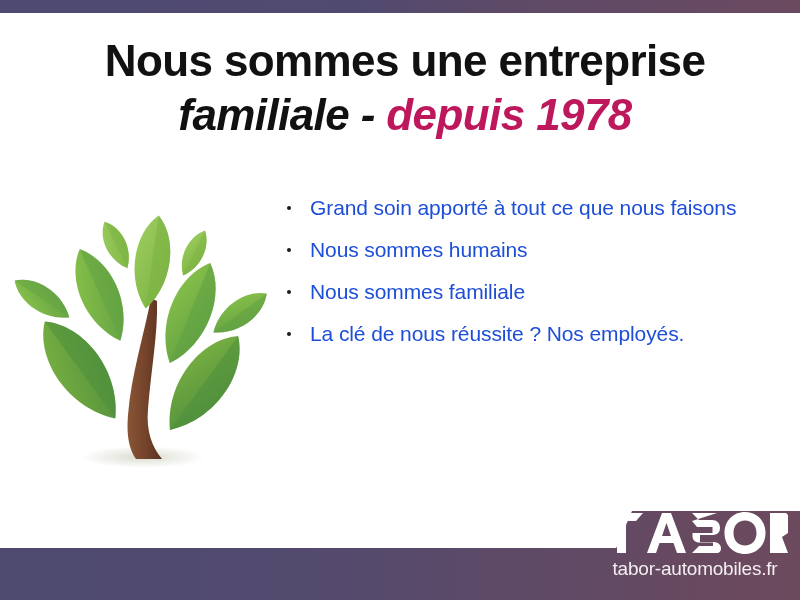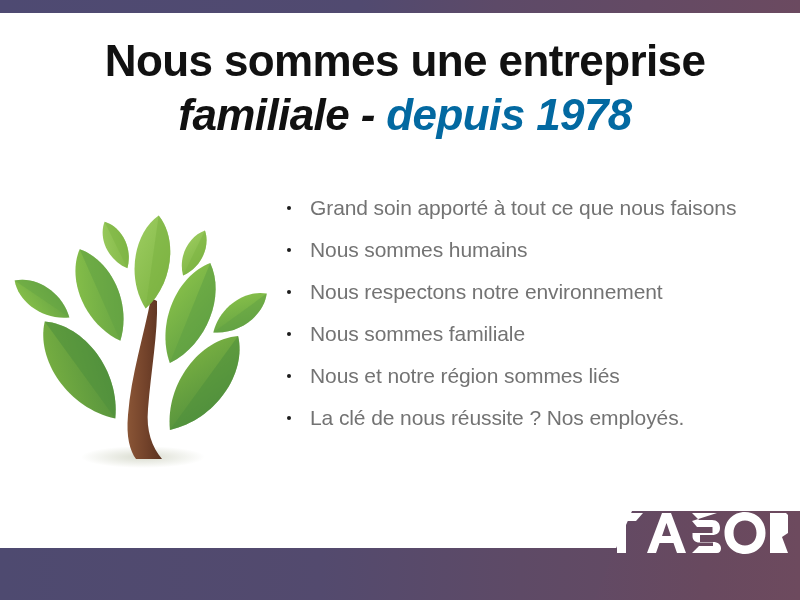--- a/index.html
+++ b/index.html
@@ -62,39 +62,39 @@
     left: 60px; top: 34px;
     width: 690px;
     text-align: center;
     font-size: 44px;
     font-weight: bold;
     line-height: 1.22;
     letter-spacing: -0.6px;
     color: #111111;
     font-family: "Liberation Sans", sans-serif;
   }
-  .headline .accent { color: #0369a1; }
+  .headline .accent { color: #be185d; }
   .headline .nowrap { white-space: nowrap; font-style: italic; }
 
   
   .bullets {
     position: absolute;
     left: 284px; top: 192px;
     width: 500px;
     margin: 0;
     padding: 0;
     list-style: none;
   }
   .bullets li {
     position: relative;
     padding-left: 26px;
     height: 42px;
     line-height: 32px;
     font-size: 21px;
-    color: #737373;
+    color: #1d4ed8;
     letter-spacing: -0.1px;
     font-family: "Liberation Sans", sans-serif;
   }
   .bullets li .dot {
     position: absolute;
     left: 3px; top: 14px;
     width: 4px; height: 4px;
     border-radius: 50%;
     background: #1c1c1c;
   }
@@ -203,29 +203,21 @@
     <li>
       <span class="dot"></span>
       <span>Grand soin apporté à tout ce que nous faisons</span>
     </li>
     <li>
       <span class="dot"></span>
       <span>Nous sommes humains</span>
     </li>
     <li>
       <span class="dot"></span>
-      <span>Nous respectons notre environnement</span>
-    </li>
-    <li>
-      <span class="dot"></span>
       <span>Nous sommes familiale</span>
-    </li>
-    <li>
-      <span class="dot"></span>
-      <span>Nous et notre région sommes liés</span>
     </li>
     <li>
       <span class="dot"></span>
       <span>La clé de nous réussite ? Nos employés.</span>
     </li>
   </ul>
 
   <div class="bar-bottom"></div>
 
   <div class="logo-panel"></div>
@@ -241,14 +233,15 @@
         <path d="M117 4 H92 L99 11 H112 C117 11 120 14 120 19 C120 23.5 117 26 112 26 H100 V33 H113 C118 33 121 35.5 121 39.5 C121 42 119.5 44 117 44 H92 L99 37 H113 V33.5 H99.5 C95 33.5 92.5 31 92.5 27 V24 H112.5 V18 H97 L92 12 Z"></path>
 
         <path d="M145 3 C157 3 165.5 12 165.5 24 C165.5 36 157 45 145 45 C133 45 124.5 36 124.5 24 C124.5 12 133 3 145 3 Z M145 11.5 C138 11.5 133.5 16.5 133.5 24 C133.5 31.5 138 36.5 145 36.5 C152 36.5 156.5 31.5 156.5 24 C156.5 16.5 152 11.5 145 11.5 Z"></path>
 
         <path d="M170 4 H186 L188 6 V24 L182 28 L188 44 H179 L173.5 29 H179 V12 H170 V44 H170 Z"></path>
         <path d="M170 4 H179 V44 H170 Z"></path>
       </g>
     </svg>
   </div>
 
+  <div class="logo-tagline">tabor-automobiles.fr</div>
 
 </div>
 
 </body></html>

